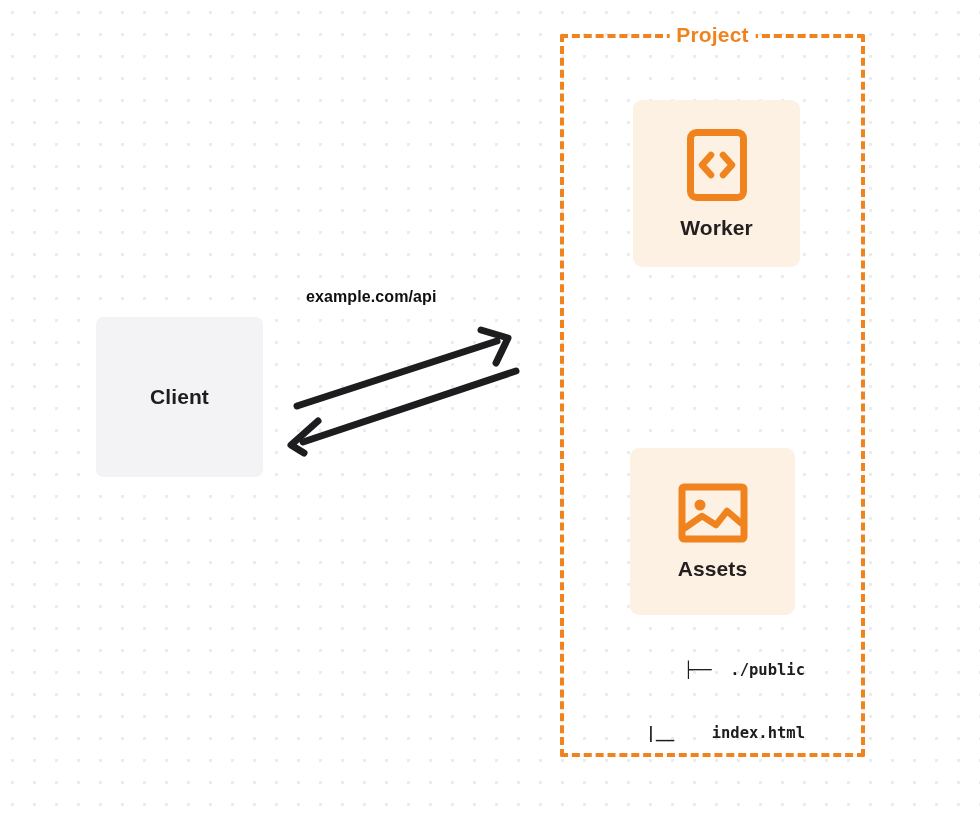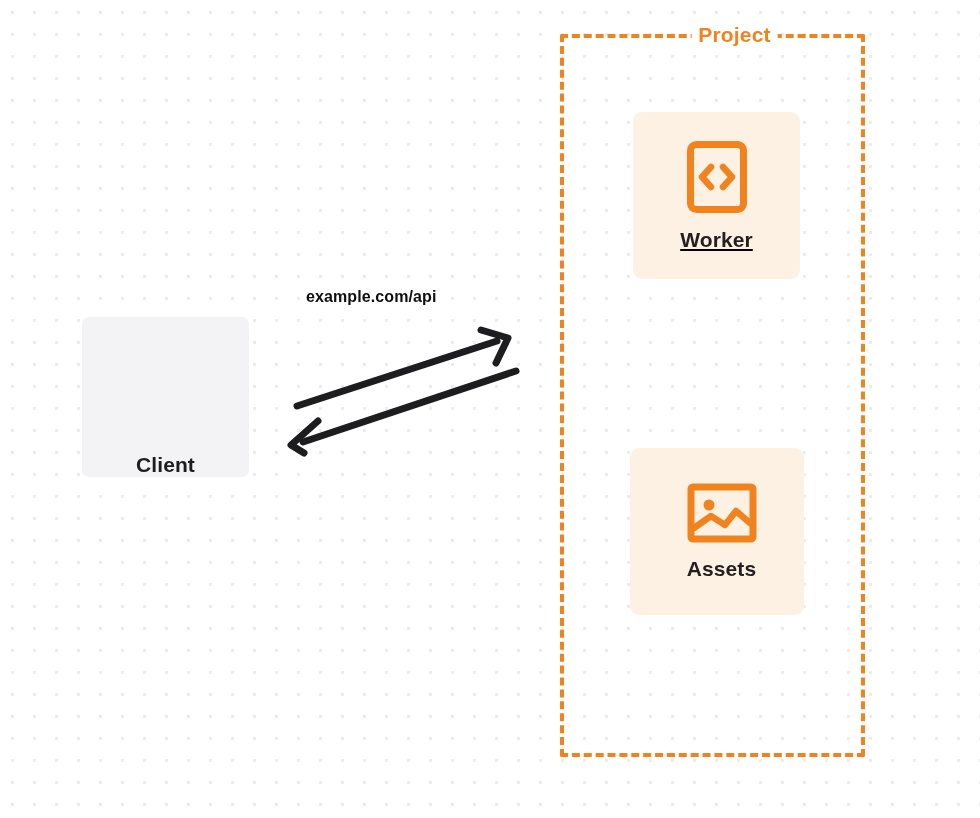--- a/index.html
+++ b/index.html
@@ -20,28 +20,28 @@
     height: 818px;
     background-color: #ffffff;
     background-image: radial-gradient(circle at 1.6px 1.6px, #ececee 1.6px, transparent 1.7px);
     background-size: 22px 22px;
     background-position: 11px 11px;
   }
 
   
   #client-box {
     position: absolute;
-    left: 82px;
+    left: 96px;
     top: 317px;
     width: 167px;
     height: 160px;
     background-color: #f3f3f5;
     border-radius: 7px;
     display: flex;
-    align-items: flex-end;
+    align-items: center;
     justify-content: center;
   }
   #client-box .node-label {
     font-size: 21px;
     font-weight: bold;
     color: #1d1d1f;
     letter-spacing: 0.1px;
   }
 
   
@@ -80,46 +80,43 @@
     left: 50%;
     top: -15px;
     transform: translateX(-50%);
     background-color: #ffffff;
     padding: 0 7px;
     font-size: 21px;
     font-weight: bold;
     color: #f0831e;
     white-space: nowrap;
     letter-spacing: 0.2px;
-    margin-left: 22px;
   }
 
   
   .card {
     position: absolute;
     background-color: #fdf1e4;
     border-radius: 9px;
     display: flex;
     flex-direction: column;
     align-items: center;
     justify-content: center;
   }
   #worker-card {
     left: 633px;
-    top: 112px;
+    top: 100px;
     width: 167px;
     height: 167px;
-    text-decoration: underline;
   }
   #assets-card {
     left: 630px;
     top: 448px;
     width: 165px;
     height: 167px;
-    padding-left: 9px;
   }
   .card .card-icon {
     line-height: 0;
     margin-bottom: 14px;
   }
   .card .card-label {
     font-size: 21px;
     font-weight: bold;
     color: #231f20;
     letter-spacing: 0.1px;
@@ -187,16 +184,18 @@
       <svg width="70" height="60" viewBox="0 0 70 60">
         <rect x="4" y="4" width="62" height="52" rx="2" ry="2" fill="none" stroke="#f0831e" stroke-width="7"></rect>
         <circle cx="22" cy="22" r="5.5" fill="#f0831e"></circle>
         <polyline points="7,45 24,33 38,42 49,28 63,40" fill="none" stroke="#f0831e" stroke-width="6.5" stroke-linecap="round" stroke-linejoin="round"></polyline>
       </svg>
     </span>
     <span class="card-label">Assets</span>
   </div>
 
   <div id="file-tree">
+    <span class="tree-row">├──  ./public</span>
+    <span class="tree-row">|__    index.html</span>
     
   </div>
 
 </div>
 
 </body></html>

